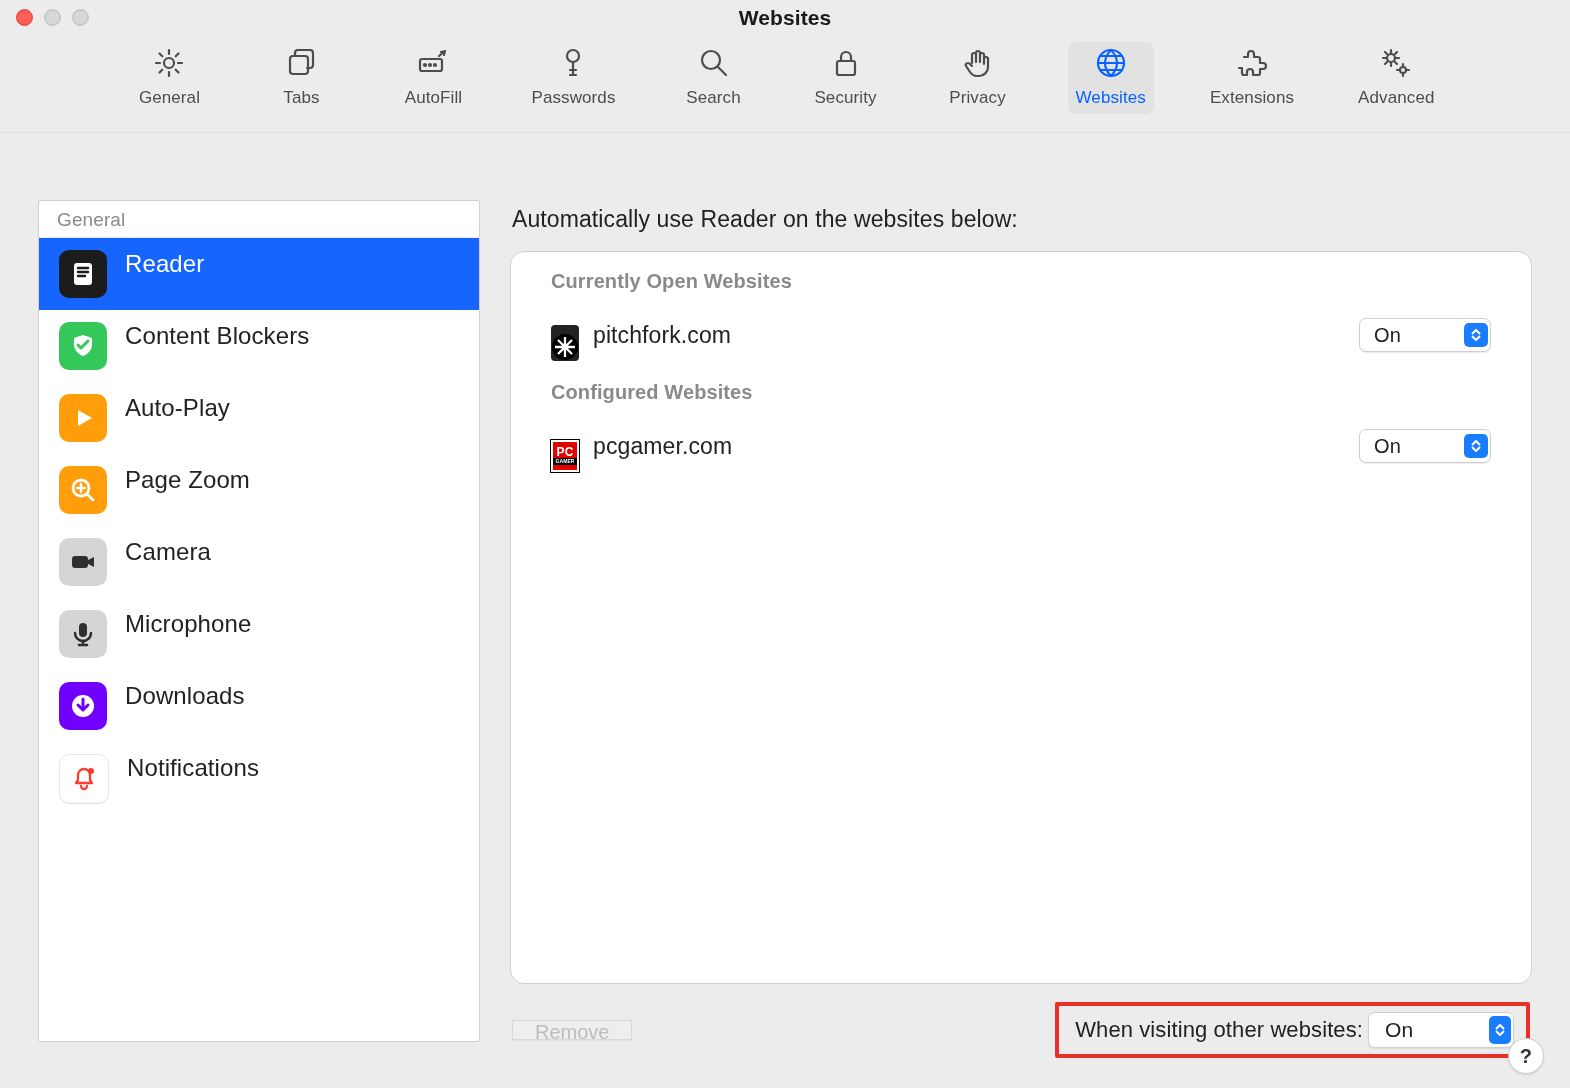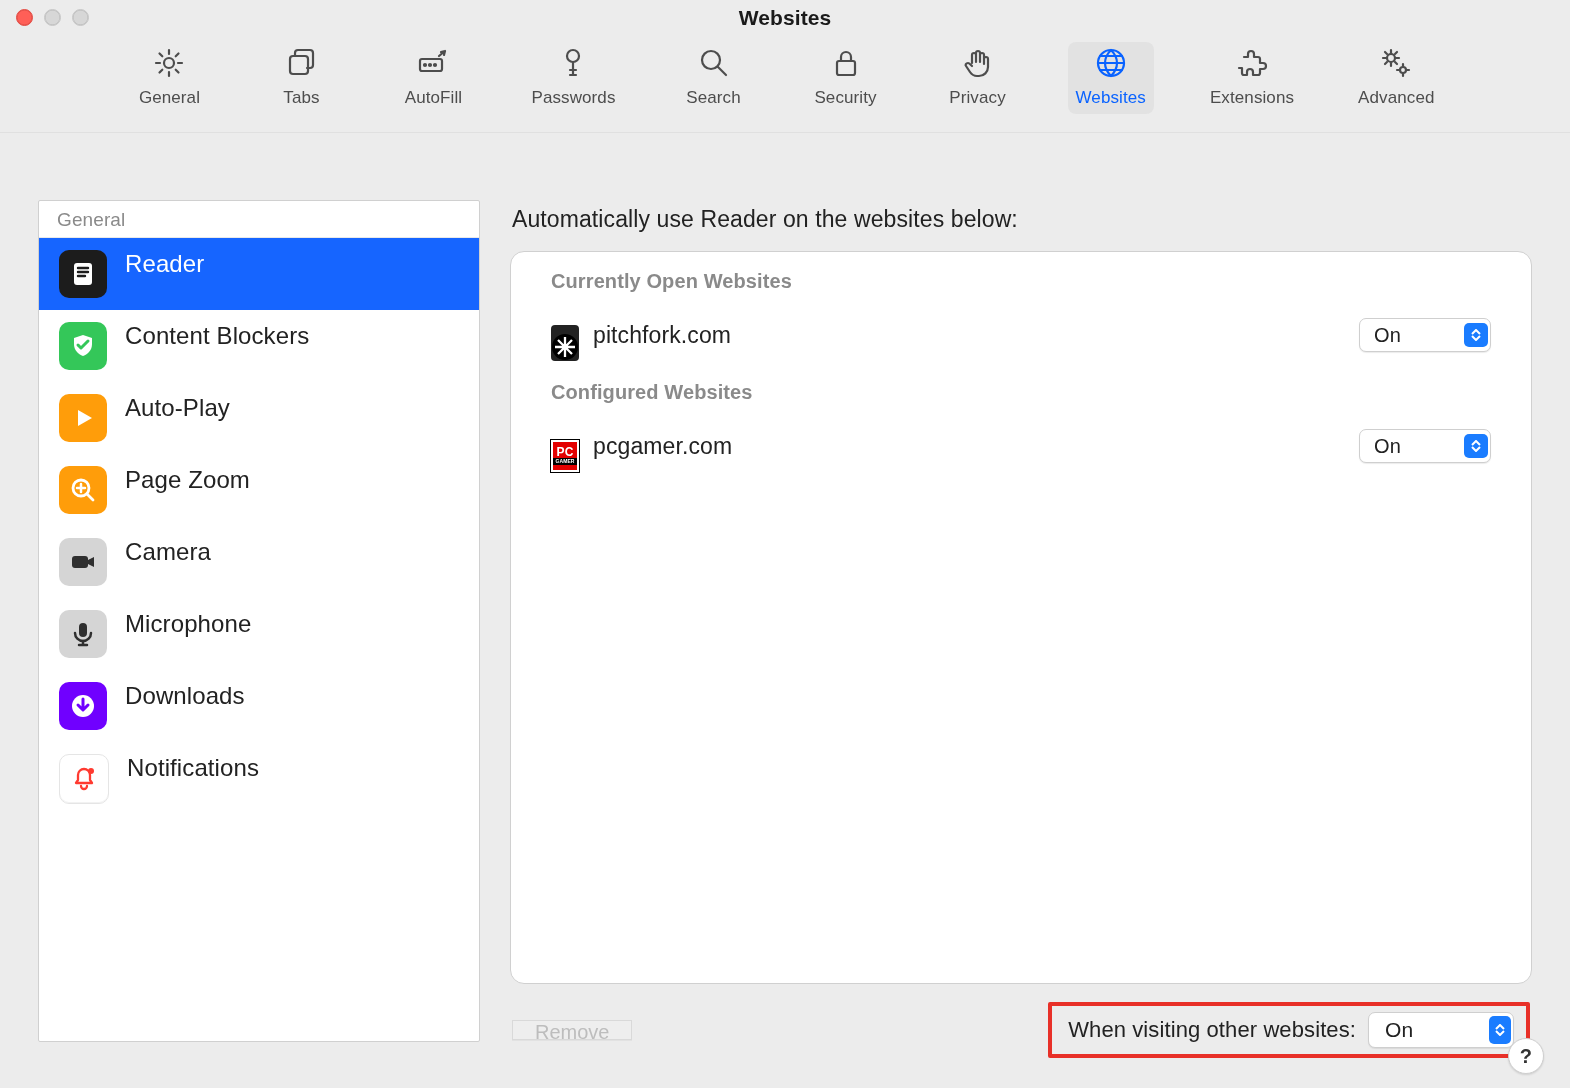--- a/index.html
+++ b/index.html
@@ -158,21 +158,21 @@
     padding:4px 2px 0 2px;
   }
   .remove-btn{
     background:var(--btn-disabled-bg);color:var(--btn-disabled-text);
     border:1px solid var(--btn-border);border-radius:0;
     height:20px;padding:0 22px;font-size:20px;
     box-shadow:0 1px 0 rgba(0,0,0,.04);
   }
   .highlight-box{
     border:4px solid var(--highlight);border-radius:2px;padding:6px 12px 6px 16px;
-    display:flex;align-items:center;gap:12px;
+    display:flex;align-items:center;gap:5px;
   }
   .hl-label{font-size:22px;}
   .select.lg{height:34px;min-width:126px;font-size:21px;padding-left:16px;}
   .select.lg .chev{width:22px;height:28px;}
 
   
   .help{
     position:absolute;right:26px;bottom:14px;
     width:34px;height:34px;border-radius:50%;background:var(--help-bg);
     border:1px solid #cfcfcf;display:flex;align-items:center;justify-content:center;

